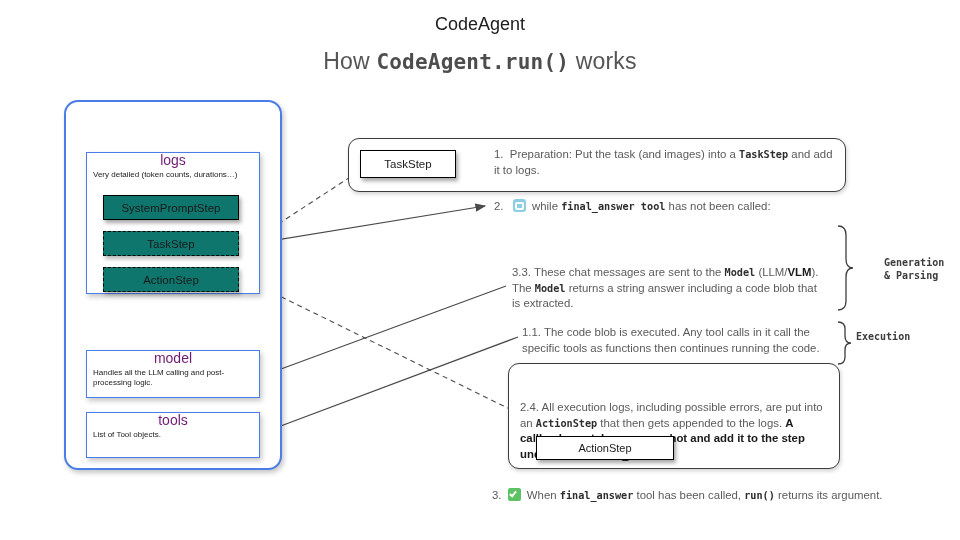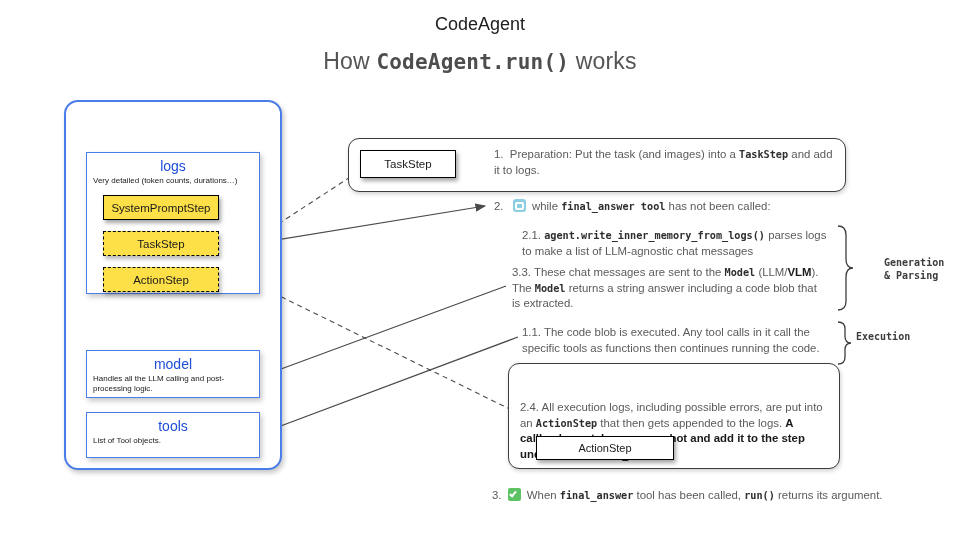--- a/index.html
+++ b/index.html
@@ -46,32 +46,32 @@
     text-align: center; font-size: 18px; color: #202020;
   }
 
   .blue-box {
     position: absolute;
     border: 1.6px solid #4a7de8;
     background: #fff;
     box-sizing: border-box;
     box-shadow: 2px 3px 5px rgba(0,0,0,.22);
   }
-  .bx-title { text-align:center; font-size: 14px; color:#1d4ed8; margin-top: 6px; line-height: 1.1;}
+  .bx-title { text-align:center; font-size: 14px; color:#701a75; margin-top: 0; line-height: 1.1;}
   .bx-sub   { text-align:left; font-size: 8px; color:#1a1a1a; margin-top: 2px; line-height: 1.25; padding: 0 6px;}
 
   #logs-box  { left: 86px; top: 152px; width: 174px; height: 142px; }
   #model-box { left: 86px; top: 350px; width: 174px; height: 48px; }
   #tools-box { left: 86px; top: 412px; width: 174px; height: 46px; }
 
   
   .chip {
     position: absolute;
-    width: 116px; height: 25px;
-    background: #fde047;
+    width: 136px; height: 25px;
+    background: #0f766e;
     box-sizing: border-box;
     display: flex; align-items: center; justify-content: center;
     font-size: 11.5px; color: #1a1a1a;
   }
   .chip.solid  { border: 1.6px solid #000; box-shadow: 2px 3px 4px rgba(0,0,0,.35); }
   .chip.dashed { border: 1.6px dashed #000; box-shadow: 2px 3px 4px rgba(0,0,0,.28); }
   #chip-system { left: 103px; top: 195px; }
   #chip-task   { left: 103px; top: 231px; }
   #chip-action { left: 103px; top: 267px; }
 
@@ -198,21 +198,20 @@
   <div class="chip solid" id="chip-system">SystemPromptStep</div>
   <div class="chip dashed" id="chip-task">TaskStep</div>
   <div class="chip dashed" id="chip-action">ActionStep</div>
 
   <div class="rbox" id="panel1"></div>
   <div id="taskstep-chip">TaskStep</div>
   <div class="para" id="step1-text"><span>1.</span>&nbsp;&nbsp;<span>Preparation: Put the task (and images) into a </span><span class="mono">TaskStep</span><span> and add it to logs.</span></div>
 
   <div class="para" id="step2-text"><span>2.</span>&nbsp;&nbsp;<span class="emoji-loop"></span>&nbsp;<span>while </span><span class="mono">final_answer tool</span><span> has not been called:</span></div>
 
-  <div class="para" id="step21"><span>2.1.</span>&nbsp;<span class="mono">agent.write_inner_memory_from_logs()</span><span> parses logs to make a list of LLM-agnostic chat messages</span></div>
 
   <div class="para" id="step22"><span>3.3.</span><span> These chat messages are sent to the </span><span class="mono">Model</span><span> (LLM/</span><span class="bold">VLM</span><span>). The </span><span class="mono">Model</span><span> returns a string answer including a code blob that is extracted.</span></div>
 
   <div class="para" id="step23"><span>1.1.</span><span> The code blob is executed. Any tool calls in it call the specific tools as functions then continues running the code.</span></div>
 
   <div class="rbox" id="panel24"></div>
   <div class="para" id="step24"><span>2.4.</span><span> All execution logs, including possible errors, are put into an </span><span class="mono">ActionStep</span><span> that then gets appended to the logs. </span><span class="bold">A callback can  take a screenshot and add it to the step under </span><span class="mono">observation_images.</span></div>
   <div id="actionstep-chip">ActionStep</div>
 
   <div class="brace-label" id="lbl-gen">Generation<br>&amp; Parsing</div>

